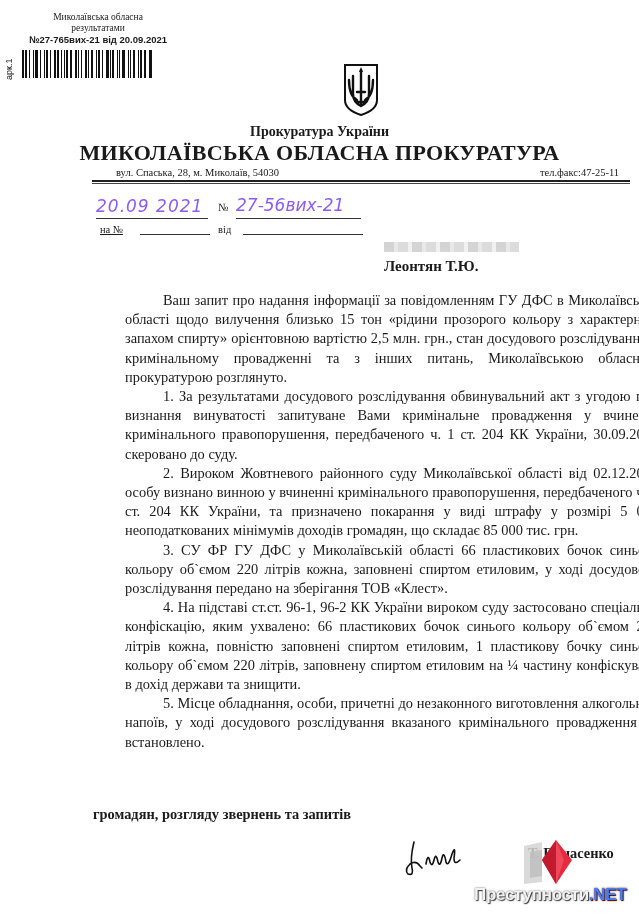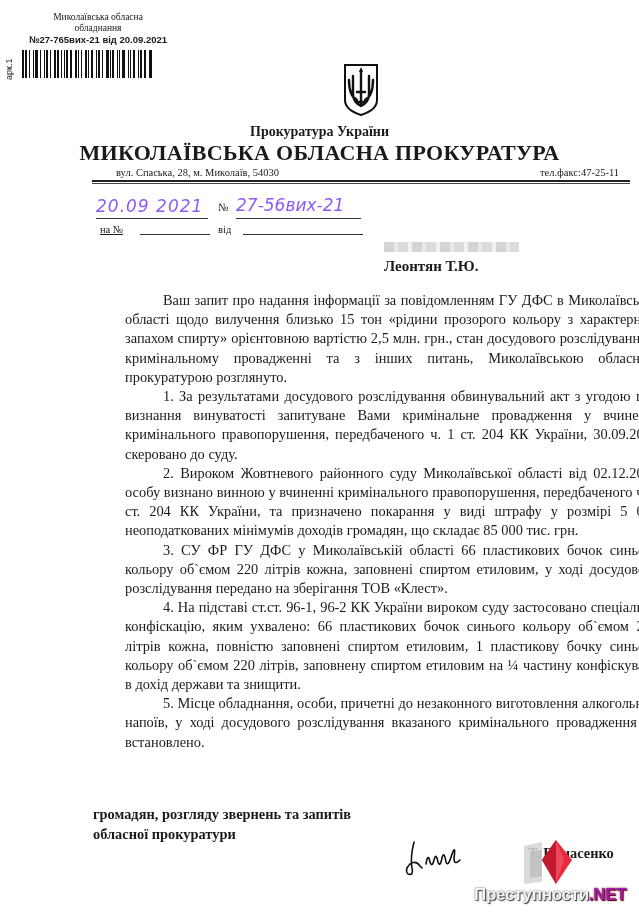--- a/index.html
+++ b/index.html
@@ -49,28 +49,28 @@
 
   
   .sig-title { left: 93px; top: 805px; font-weight: bold; font-size: 14.4px; line-height: 19.5px; }
   .signature { left: 402px; top: 838px; width: 80px; height: 40px; }
   .signer { left: 528px; top: 845px; font-weight: bold; font-size: 14.4px; }
 
   
   .wm-logo { left: 520px; top: 838px; width: 60px; height: 50px; }
   .wm-text { left: 474px; top: 885px; font-family: "Liberation Sans", "DejaVu Sans", sans-serif; font-weight: bold;
     font-size: 17px; color: #f2f2f2; text-shadow: 0 0 2px #555, 1px 1px 1px #333; letter-spacing: -0.3px; }
-  .wm-text .net { color: #a21caf; text-shadow: 0 0 2px #700, 1px 1px 1px #400; }
+  .wm-text .net { color: #3b82f6; text-shadow: 0 0 2px #700, 1px 1px 1px #400; }
 </style>
 </head>
 <body>
 
 <div class="abs stamp">
   <div>Миколаївська обласна</div>
-  <div>обладнання</div>
+  <div>результатами</div>
   <div class="num">№27-765вих-21 від 20.09.2021</div>
 </div>
 <div class="abs barcode" id="barcode">
     <span style="width: 3px; margin-right: 1px;"></span>
     <span style="width: 2px; margin-right: 2px;"></span>
     <span style="width: 1px; margin-right: 3px;"></span>
     <span style="width: 2px; margin-right: 1px;"></span>
     <span style="width: 3px; margin-right: 2px;"></span>
     <span style="width: 1px; margin-right: 3px;"></span>
     <span style="width: 2px; margin-right: 1px;"></span>
@@ -138,21 +138,20 @@
   <p>Ваш запит про надання інформації за повідомленням ГУ ДФС в Миколаївській області щодо вилучення близько 15 тон «рідини прозорого кольору з характерним запахом спирту» орієнтовною вартістю 2,5 млн. грн., стан досудового розслідування у кримінальному провадженні та з інших питань, Миколаївською обласною прокуратурою розглянуто.</p>
   <p>1. За результатами досудового розслідування обвинувальний акт з угодою про визнання винуватості запитуване Вами кримінальне провадження у вчиненні кримінального правопорушення, передбаченого ч. 1 ст. 204 КК України, 30.09.2020 скеровано до суду.</p>
   <p>2. Вироком Жовтневого районного суду Миколаївської області від 02.12.2020 особу визнано винною у вчиненні кримінального правопорушення, передбаченого ч. 1 ст. 204 КК України, та призначено покарання у виді штрафу у розмірі 5 000 неоподаткованих мінімумів доходів громадян, що складає 85 000 тис. грн.</p>
   <p>3. СУ ФР ГУ ДФС у Миколаївській області 66 пластикових бочок синього кольору об`ємом 220 літрів кожна, заповнені спиртом етиловим, у ході досудового розслідування передано на зберігання ТОВ «Клест».</p>
   <p>4. На підставі ст.ст. 96-1, 96-2 КК України вироком суду застосовано спеціальну конфіскацію, яким ухвалено: 66 пластикових бочок синього кольору об`ємом 220 літрів кожна, повністю заповнені спиртом етиловим, 1 пластикову бочку синього кольору об`ємом 220 літрів, заповнену спиртом етиловим на ¼ частину конфіскувати в дохід держави та знищити.</p>
   <p>5. Місце обладнання, особи, причетні до незаконного виготовлення алкогольних напоїв, у ході досудового розслідування вказаного кримінального провадження не встановлено.</p>
 </div>
 
 <div class="abs sig-title">
   <div>громадян, розгляду звернень та запитів</div>
-  <div>обласної прокуратури</div>
 </div>
 <svg class="abs signature" viewBox="0 0 80 40">
   <path d="M12 4 Q8 20 10 30 Q12 38 6 36 Q2 32 8 26 Q14 22 18 28 L20 30 M24 26 Q26 14 28 24 Q30 30 32 22 Q34 14 36 24 Q38 30 40 20 Q42 12 44 24 Q46 30 50 16 Q54 6 52 20 Q52 28 58 22" fill="none" stroke="#111" stroke-width="1.6" stroke-linecap="round"></path>
 </svg>
 <div class="abs signer">Т. Панасенко</div>
 
 <svg class="abs wm-logo" viewBox="0 0 60 50">
   <path d="M4 8 L22 4 L22 44 L4 46 Z" fill="#d4d4d4" opacity="0.85"></path>
   <path d="M10 14 L22 12 L22 38 L10 40 Z" fill="#bdbdbd" opacity="0.8"></path>
   <path d="M36 2 L52 22 L36 46 L22 22 Z" fill="#e8283c"></path>

